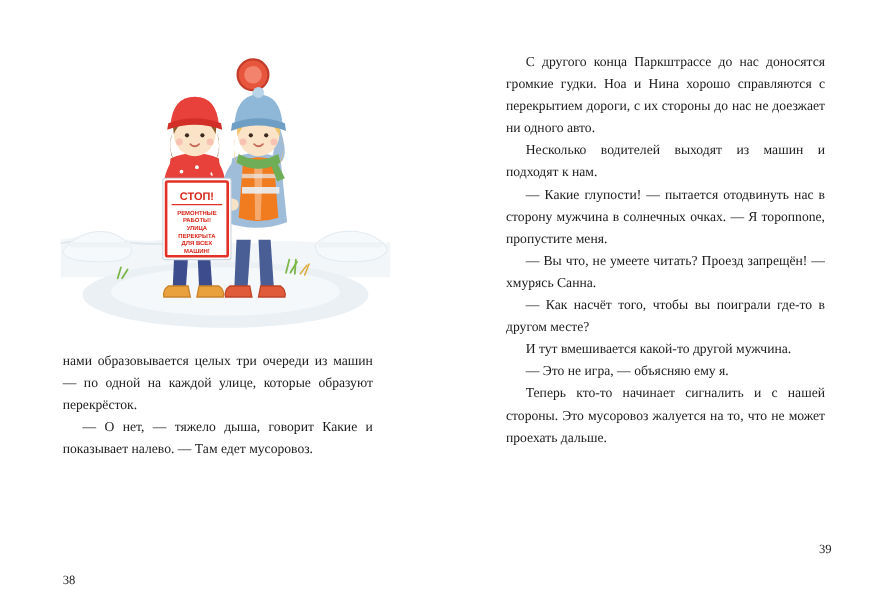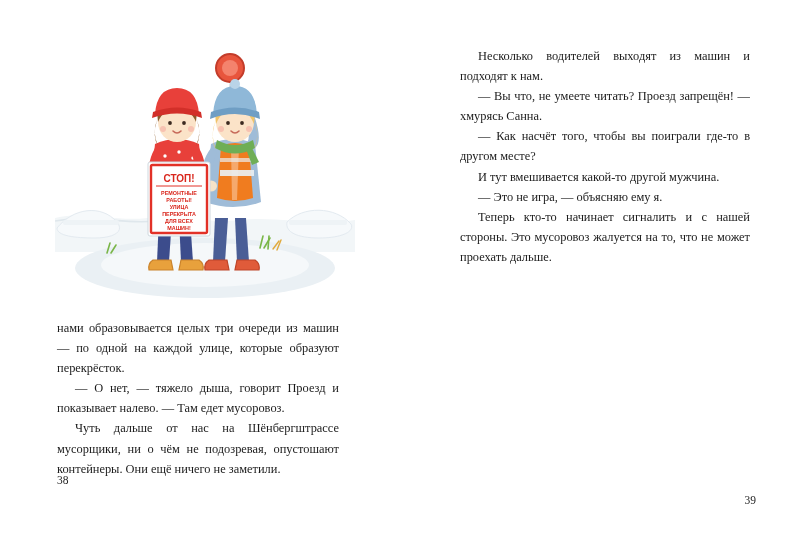--- a/index.html
+++ b/index.html
@@ -71,21 +71,21 @@
     text-indent: 1.45em;
   }
 
   
   .folio {
     position: absolute;
     font-size: 11.5px;
     color: #232323;
     font-family: "Liberation Serif", serif;
   }
-  .folio-left { left: 57px; top: 474px; }
+  .folio-left { left: 57px; top: 522px; }
   .folio-right { right: 44px; top: 494px; }
 </style>
 </head>
 <body>
 
 <div class="spread">
 
   <div class="page page-left">
 
     <div class="illo">
@@ -220,30 +220,31 @@
           <text x="124" y="187" text-anchor="middle" font-family="Liberation Sans, sans-serif" font-size="5.4" font-weight="bold" fill="#d9261c">УЛИЦА</text>
           <text x="124" y="194" text-anchor="middle" font-family="Liberation Sans, sans-serif" font-size="5.4" font-weight="bold" fill="#d9261c">ПЕРЕКРЫТА</text>
           <text x="124" y="201" text-anchor="middle" font-family="Liberation Sans, sans-serif" font-size="5.4" font-weight="bold" fill="#d9261c">ДЛЯ ВСЕХ</text>
           <text x="124" y="208" text-anchor="middle" font-family="Liberation Sans, sans-serif" font-size="5.4" font-weight="bold" fill="#d9261c">МАШИН!</text>
         </g>
       </svg>
     </div>
 
     <div class="textcol left">
       <p>нами образовывается целых три очереди из машин — по одной на каждой улице, которые образуют перекрёсток.</p>
-      <p class="ind">— О нет, — тяжело дыша, говорит Проезд и показывает налево. — Там едет мусоровоз.</p>
-      <p class="ind">Чуть дальше от нас на Шёнбергштрассе мусорщики, ни о чём не подозревая, опустошают контейнеры. Они ещё ничего не заметили.</p>
+      <p class="ind">— О нет, — тяжело дыша, говорит Какие и показывает налево. — Там едет мусоровоз.</p>
     </div>
 
     <div class="folio folio-left">38</div>
   </div>
 
   <div class="page page-right">
     <div class="textcol right">
+      <p class="ind">С другого конца Паркштрассе до нас доносятся громкие гудки. Ноа и Нина хорошо справляются с перекрытием дороги, с их стороны до нас не доезжает ни одного авто.</p>
       <p class="ind">Несколько водителей выходят из машин и подходят к нам.</p>
+      <p class="ind">— Какие глупости! — пытается отодвинуть нас в сторону мужчина в солнечных очках. — Я торопnone, пропустите меня.</p>
       <p class="ind">— Вы что, не умеете читать? Проезд запрещён! — хмурясь Санна.</p>
       <p class="ind">— Как насчёт того, чтобы вы поиграли где-то в другом месте?</p>
       <p class="ind">И тут вмешивается какой-то другой мужчина.</p>
       <p class="ind">— Это не игра, — объясняю ему я.</p>
       <p class="ind">Теперь кто-то начинает сигналить и с нашей стороны. Это мусоровоз жалуется на то, что не может проехать дальше.</p>
     </div>
 
     <div class="folio folio-right">39</div>
   </div>
 

